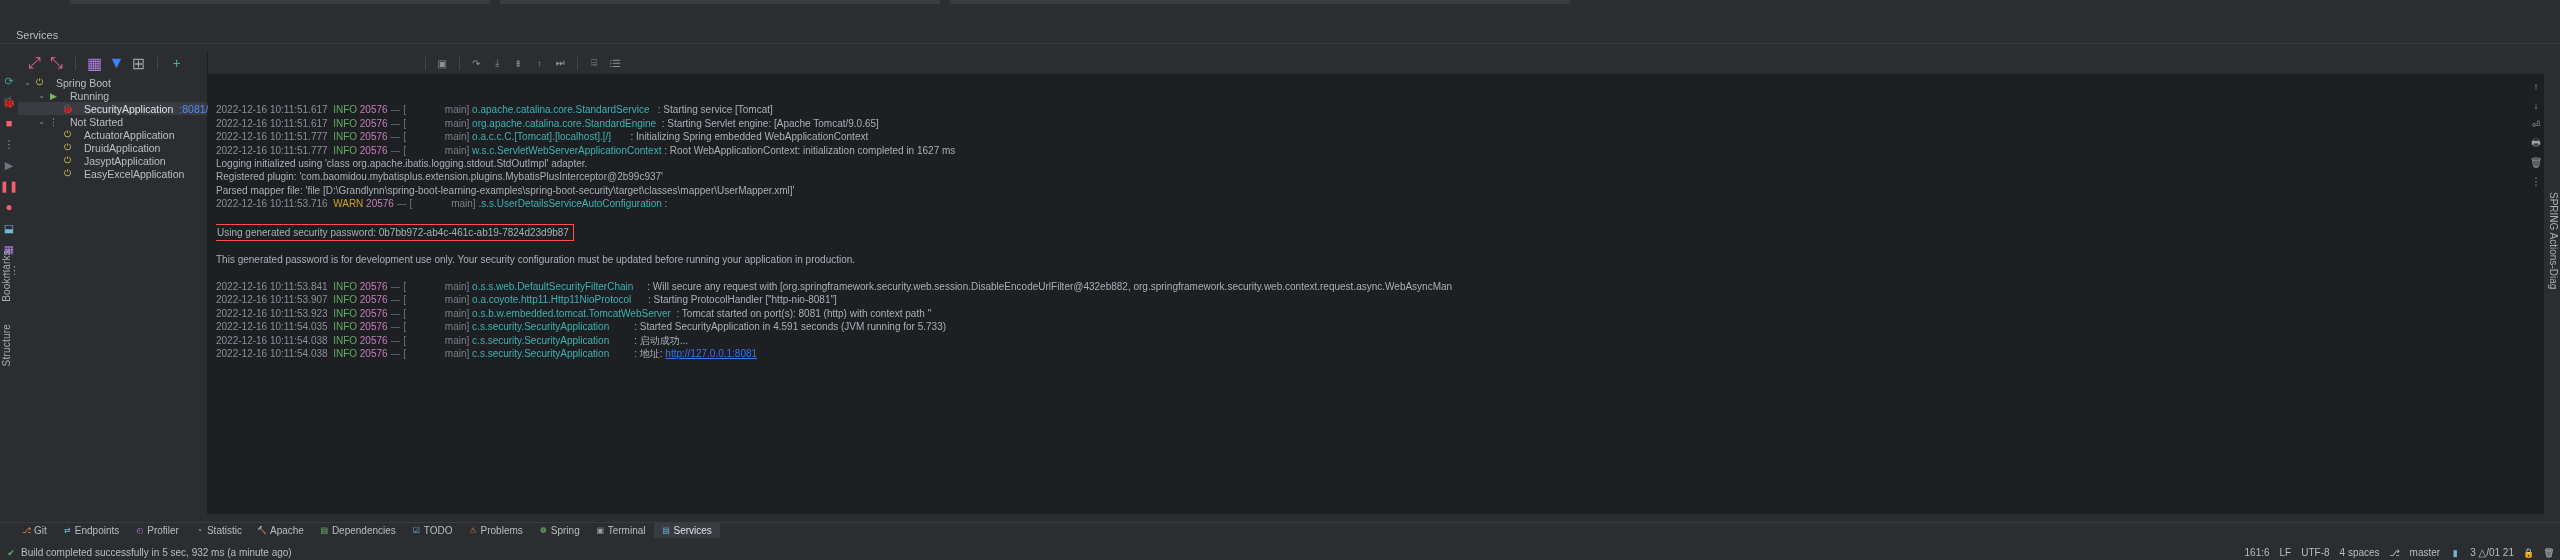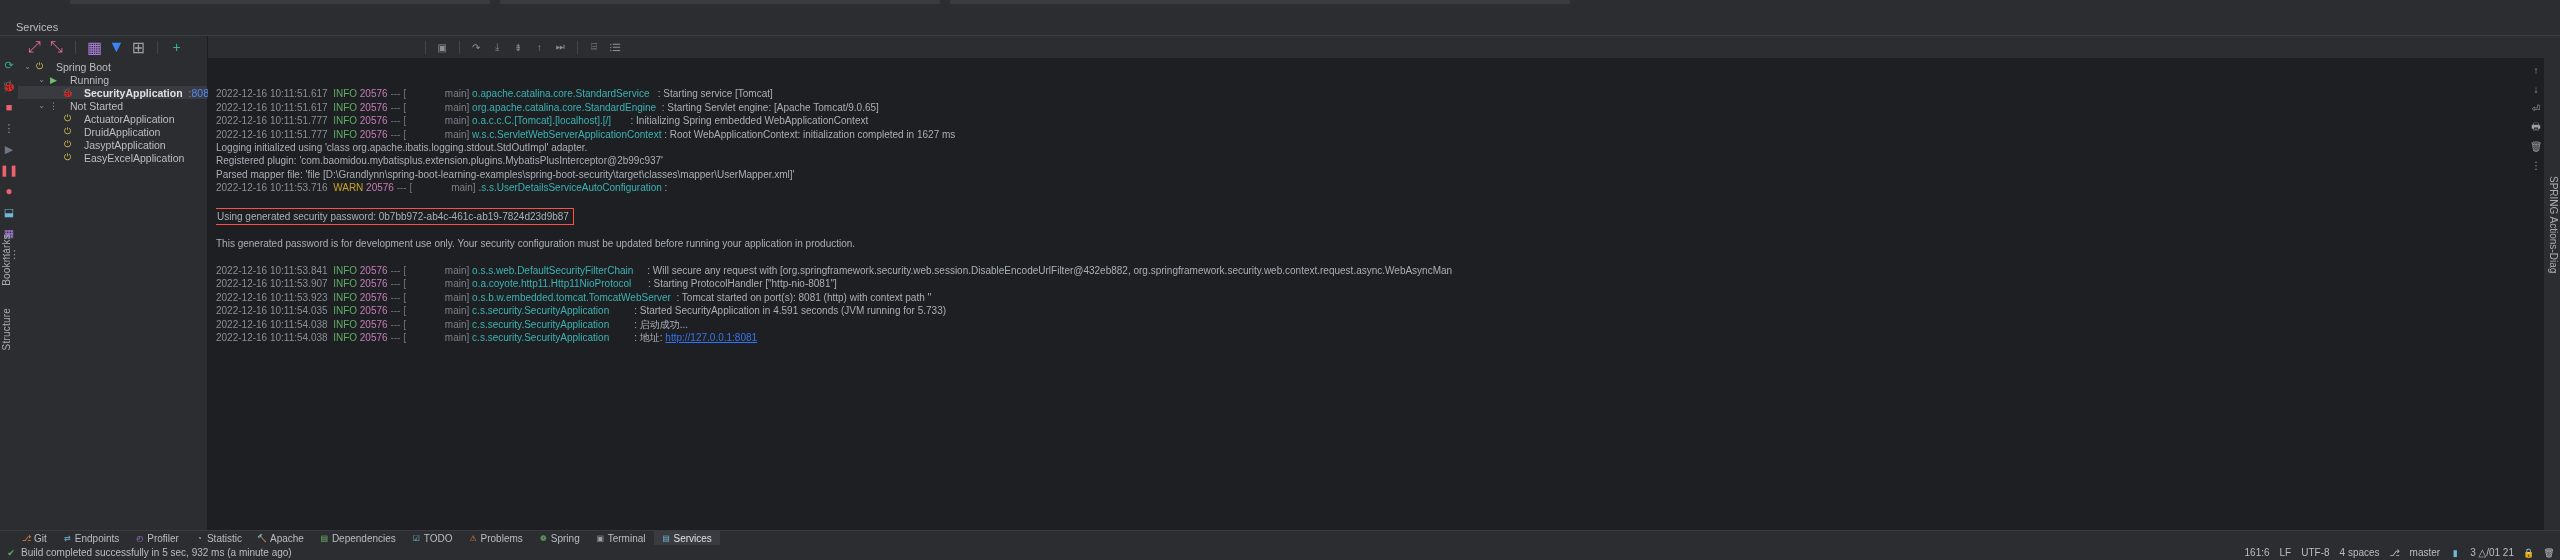--- a/index.html
+++ b/index.html
@@ -2,21 +2,21 @@
 <html><head>
 <meta charset="utf-8">
 <style>
   * { box-sizing: border-box; margin: 0; padding: 0; }
   html, body {
     width: 2560px; height: 560px;
     background: #2b2d30;
     font-family: "Liberation Sans", sans-serif;
     overflow: hidden;
   }
-  .app { position: relative; width: 2560px; height: 560px; display: flex; flex-direction: column; background:#2b2d30; }
+  .app { position: relative; width: 2560px; height: 560px; display: flex; flex-direction: column; background:#2b2d30;gap:8px; }
 
   
   .title-strip {
     height: 18px; background:#2b2d30; position: relative; flex: none;
     border-bottom: 1px solid #2b2d30;
   }
   .title-strip .seg { position:absolute; top:0; height:4px; background:#393b40; }
 
   .services-title {
     height: 18px; background:#2b2d30; color:#b9bec4;
@@ -46,21 +46,21 @@
   .tree-panel { width: 190px; background:#2b2d30; flex:none; display:flex; flex-direction:column; border-right:1px solid #1e1f22; }
   .tree-toolbar { height: 22px; display:flex; align-items:center; gap:9px; padding-left:10px; flex:none; }
   .tree-toolbar .tb { width:13px; height:13px; display:flex; align-items:center; justify-content:center; }
   .tb-sep { width:1px; height:13px; background:#43454a; margin:0 3px; }
   .tree { flex:1 1 auto; padding-top:2px; font-size:10.5px; color:#bcbec4; }
   .trow { height:13px; display:flex; align-items:center; white-space:nowrap; padding-left:4px; }
   .trow.sel { background:#393b40; }
   .trow .arrow { width:11px; text-align:center; color:#8b9097; font-size:8px; flex:none; }
   .trow .tico { width:13px; text-align:center; flex:none; font-size:9px; }
   .trow .tlabel { margin-left:10px; }
-  .trow.sel .tlabel { font-weight:bold; color:#dfe1e5; }
+  .trow.sel .tlabel { font-weight:normal; color:#dfe1e5; }
   .port-link { color:#548af7; margin-left:6px; }
   .ind1 { padding-left:4px; } .ind2 { padding-left:18px; } .ind3 { padding-left:32px; }
 
   
   .console-panel { flex:1 1 auto; display:flex; flex-direction:column; min-width:0; background:#1e1f22; }
   .console-tabs {
     height:22px; background:#2b2d30; display:flex; align-items:center;
     padding-left:10px; gap:0; flex:none;
   }
   .ctab {

